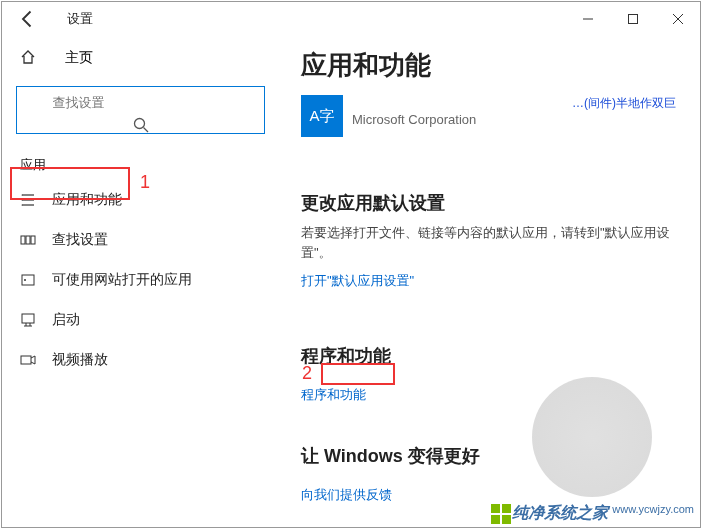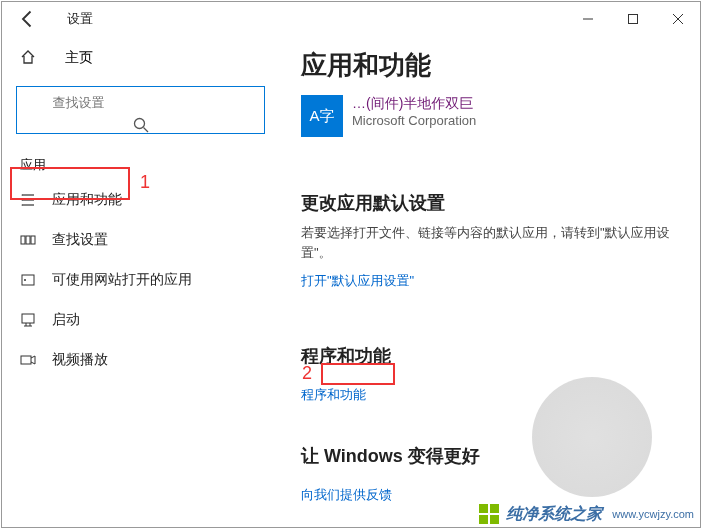--- a/index.html
+++ b/index.html
@@ -24,36 +24,36 @@
     .group-label { font-size: 13px; color: #222; padding-left: 18px; margin-top: 22px; margin-bottom: 6px; }
 
     .nav-item { display: flex; align-items: center; gap: 16px; height: 40px; padding-left: 18px; cursor: pointer; font-size: 14px; color: #222; }
     .nav-item .ico { width: 16px; height: 16px; }
 
     .main { flex: 1; padding: 0 24px 0 24px; overflow: hidden; }
     .page-title { font-size: 26px; color: #222; margin-top: 12px; margin-bottom: 12px; }
     .app-row { display: flex; align-items: flex-start; gap: 9px; cursor: pointer; }
     .app-tile { width: 42px; height: 42px; background: #0078d7; color: #fff; display: flex; align-items: center; justify-content: center; font-size: 15px; }
     .app-info { flex: 1; }
-    .app-name { font-size: 14px; color: #701a75; }
+    .app-name { font-size: 12px; color: #1d4ed8; text-align: right; }
     .app-pub { font-size: 13px; color: #666; }
     .app-meta { text-align: right; }
     .app-size { font-size: 13px; color: #666; }
     .app-date { font-size: 13px; color: #666; }
 
     .section-heading { font-size: 18px; color: #222; margin-top: 54px; margin-bottom: 8px; }
     .section-desc { font-size: 13px; color: #444; line-height: 1.5; }
     .link { color: #0066cc; font-size: 13px; cursor: pointer; display: inline-block; margin-top: 10px; }
 
     .annot-box1 { position: absolute; left: 8px; top: 165px; width: 120px; height: 33px; border: 2px solid #e33; pointer-events: none; }
     .annot-num1 { position: absolute; left: 138px; top: 170px; color: #e33; font-size: 18px; }
     .annot-box2 { position: absolute; left: 319px; top: 361px; width: 74px; height: 22px; border: 2px solid #e33; pointer-events: none; }
     .annot-num2 { position: absolute; left: 300px; top: 361px; color: #e33; font-size: 18px; }
 
-    .watermark { position: absolute; bottom: 2px; right: 6px; display: flex; align-items: center; gap: 6px; font-size: 16px; color: #3b6ea5; font-style: italic; font-weight: bold; }
+    .watermark { position: absolute; bottom: 2px; right: 6px; display: flex; align-items: flex-start; font-size: 16px; color: #3b6ea5; font-style: italic; font-weight: bold; }
     .wm-logo { width: 22px; height: 22px; }
     .wm-url { font-size: 11px; color: #3b6ea5; margin-left: 4px; font-style: normal; font-weight: normal; }
     .circle-bg { position: absolute; right: 48px; bottom: 30px; width: 120px; height: 120px; border-radius: 50%; background: radial-gradient(circle, #333 0%, #111 70%); opacity: 0.15; }
   </style>
 </head>
 <body>
 
 <div class="outer">
   <div class="titlebar">
     <div class="titlebar-left">

